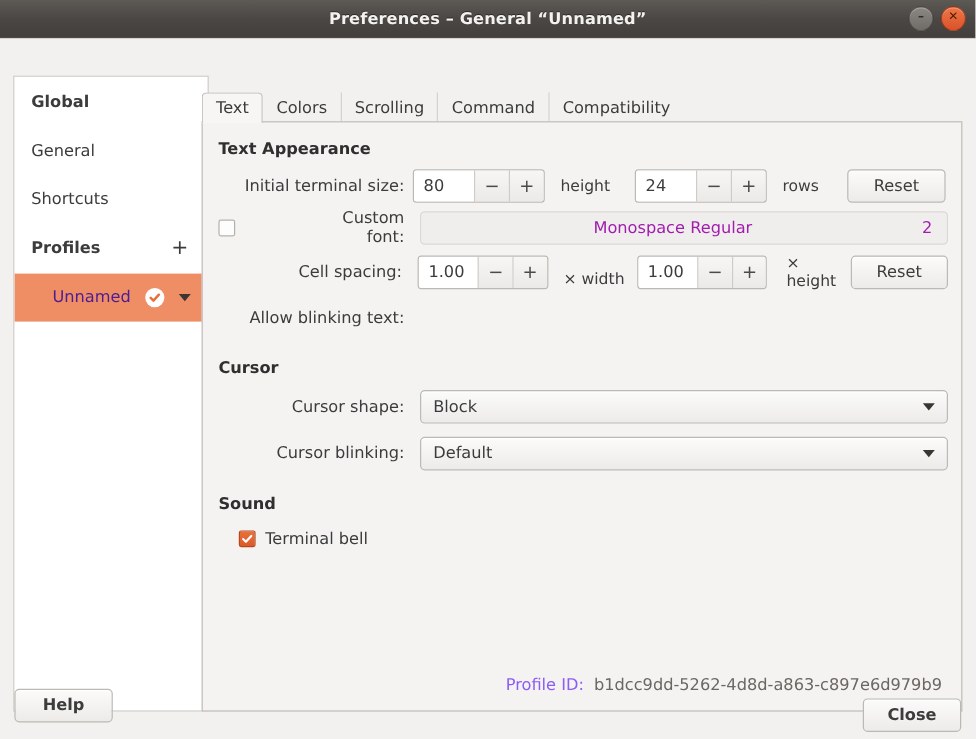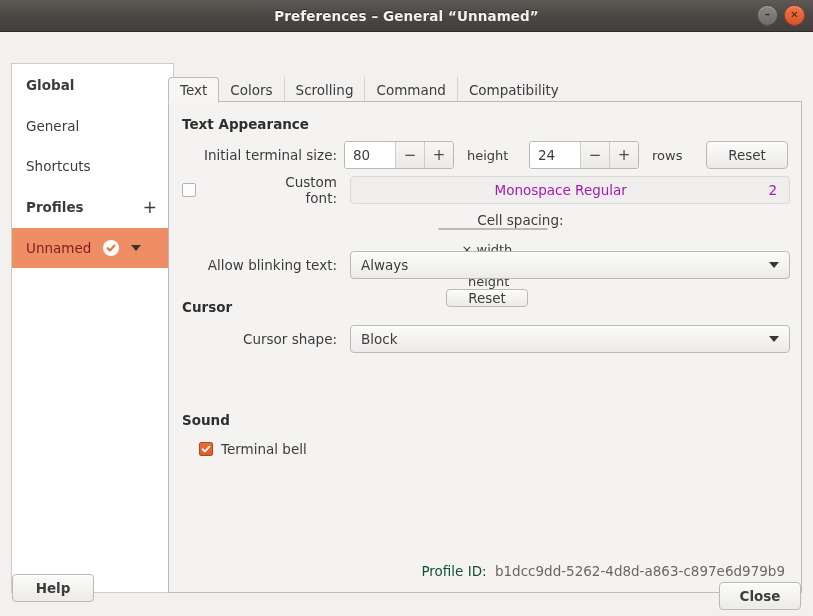--- a/index.html
+++ b/index.html
@@ -99,21 +99,22 @@
     box-sizing: border-box;
     font-size: 13.5px;
     color: #3c3c3c;
   }
   .side-item.header {
     font-weight: bold;
     justify-content: space-between;
   }
   .side-item.selected {
     background: #ef8e65;
-    color: #7f1d1d;
+    color: #4c1d95;
+    justify-content: flex-end;
   }
   .side-plus {
     font-size: 17px;
     line-height: 1;
     color: #3c3c3c;
     font-weight: normal;
     padding-right: 2px;
   }
   .side-label { flex: 0 0 auto; }
   .badge-check {
@@ -314,21 +315,21 @@
   .cb.checked svg { display: block; }
 
   
   .profile-id {
     position: absolute;
     right: 16px;
     bottom: 13px;
     font-size: 13.5px;
     color: #6b6763;
   }
-  .profile-id .pid-label { color: #14532d; }
+  .profile-id .pid-label { color: #8b5cf6; }
 
   
   .footer {
     position: absolute;
     left: 0;
     bottom: 0;
     width: 813px;
     height: 55px;
     font-weight: bold;
   }
@@ -443,21 +444,21 @@
       <div style="width:155px; display:flex; align-items:center; justify-content:flex-end;gap:48px;">
         <span class="cb"></span>
         <span class="row-label" style="margin-left:7px;">Custom font:</span>
       </div>
       <div class="fontbtn" style="margin-left:13px; width:440px;">
         <span class="fname">Monospace Regular</span>
         <span class="fsize">2</span>
       </div>
     </div>
 
-    <div class="row" style="position:absolute; left:13px; top:110px; width:608px;flex-direction:column;">
+    <div class="row" style="position:absolute; left:13px; top:110px; width:608px;">
       <div class="row-label" style="width:155px;">Cell spacing:</div>
 
       <div class="spin" style="margin-left:13px;">
         <div class="spin-entry">1.00</div>
         <div class="spin-btn">−</div>
         <div class="spin-btn">+</div>
       </div>
 
       <div class="unit" style="margin-left:13px; width:62px;margin-top:12px;">× width</div>
 
@@ -467,36 +468,39 @@
         <div class="spin-btn">+</div>
       </div>
 
       <div class="unit" style="margin-left:16px; width:52px;">× height</div>
 
       <div class="btn" style="margin-left:2px; width:82px;">Reset</div>
     </div>
 
     <div class="row" style="position:absolute; left:13px; top:148px; width:608px;">
       <div class="row-label" style="width:155px;">Allow blinking text:</div>
-      <div class="combo" style="margin-left:13px; width:440px;">
-        <span>Always</span>
-        <span class="combo-caret"></span>
-      </div>
     </div>
 
     <div class="section-title" style="position:absolute; left:13px; top:197px;">Cursor</div>
 
     <div class="row" style="position:absolute; left:13px; top:222px; width:608px;">
       <div class="row-label" style="width:155px;">Cursor shape:</div>
       <div class="combo" style="margin-left:13px; width:440px;">
         <span>Block</span>
         <span class="combo-caret"></span>
       </div>
     </div>
 
+    <div class="row" style="position:absolute; left:13px; top:261px; width:608px;">
+      <div class="row-label" style="width:155px;">Cursor blinking:</div>
+      <div class="combo" style="margin-left:13px; width:440px;">
+        <span>Default</span>
+        <span class="combo-caret"></span>
+      </div>
+    </div>
 
     <div class="section-title" style="position:absolute; left:13px; top:310px;">Sound</div>
 
     <div class="row" style="position:absolute; left:30px; top:332px;">
       <span class="cb checked">
         <svg width="10" height="10" viewBox="0 0 10 10">
           <path d="M1.6 5.2 L3.9 7.5 L8.4 2.6" stroke="#ffffff" stroke-width="1.8" fill="none" stroke-linecap="round" stroke-linejoin="round"></path>
         </svg>
       </span>
       <span class="row-label" style="margin-left:8px;">Terminal bell</span>

